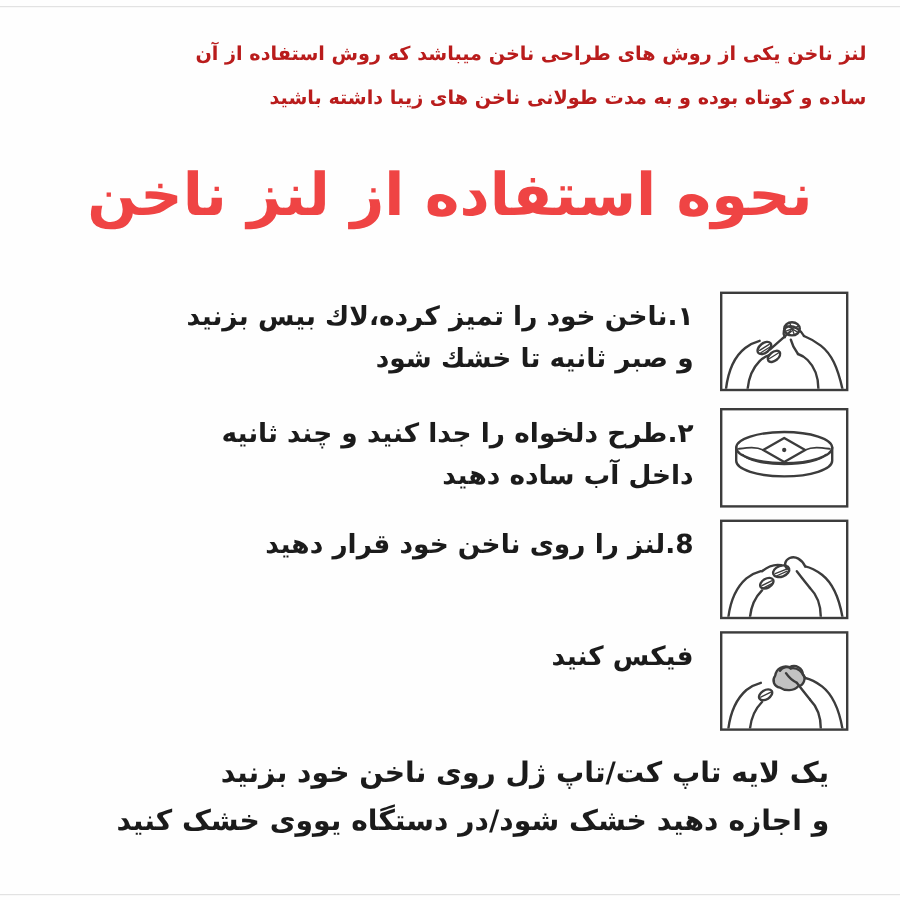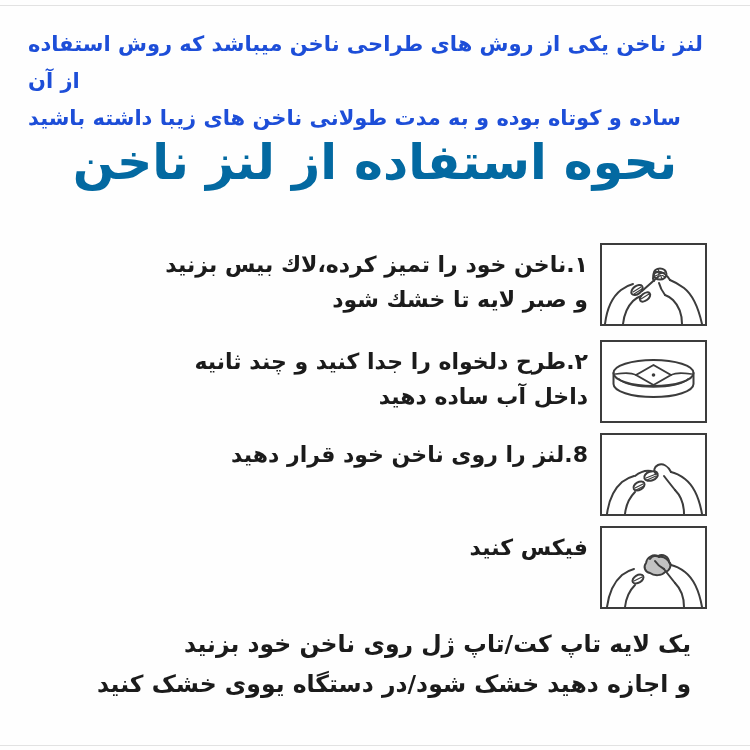--- a/index.html
+++ b/index.html
@@ -8,31 +8,31 @@
     font-family:"DejaVu Sans",sans-serif;
     color:#1b1b1b;overflow:hidden;
   }
   .page{position:relative;width:750px;height:750px;direction:rtl;background:#fefefe;}
   .edge-line{position:absolute;left:0;right:0;height:1px;background:#e2e2e2;}
   .edge-line.top{top:5px;}
   .edge-line.bottom{bottom:4px;}
 
   .intro{
     position:absolute;top:26px;right:28px;left:28px;
-    text-align:left;font-size:21px;font-weight:700;line-height:37px;
-    color:#1d4ed8;margin:0;
+    text-align:right;font-size:16px;font-weight:700;line-height:37px;
+    color:#b91c1c;margin:0;
   }
   .title{
     position:absolute;top:122px;right:20px;left:20px;
     text-align:center;font-size:49px;font-weight:700;line-height:82px;
-    color:#0369a1;margin:0;letter-spacing:0;
+    color:#ef4444;margin:0;letter-spacing:0;
   }
 
   .steps{position:absolute;top:243px;right:43px;left:32px;}
-  .step-row{display:flex;align-items:flex-start;gap:12px;}
+  .step-row{display:flex;align-items:flex-start;gap:22px;}
   .step-row.gap-lg{margin-bottom:14px;}
   .step-row.gap-sm{margin-bottom:10px;}
   .icon-box{
     flex:0 0 auto;width:107px;height:83px;box-sizing:border-box;
     border:2px solid #3c3c3c;background:#ffffff;
   }
   .icon-box svg{display:block;width:100%;height:100%;}
   .step-text{
     flex:1;padding-top:4px;
     font-size:22px;font-weight:700;line-height:35px;text-align:start;
@@ -74,21 +74,21 @@
             <path d="M80 79 C80 69 77 61 71 55 C69 53 66 51 63 50"></path>
             <path d="M68 35 C65 30 60 26 55 27 C51 28 50 33 52 36"></path>
             <path d="M63 50 C60 46 58 42 57 38"></path>
             <ellipse cx="58" cy="29" rx="6.5" ry="5.5"></ellipse>
             <path d="M53 26 l10 6 M53 31 l10 -4 M56 24 l4 10" stroke-width="1.1"></path>
           </g>
         </svg>
       </div>
       <div class="step-text">
         <div>۱.ناخن خود را تمیز كرده،لاك بیس بزنید</div>
-        <div>و صبر لایه تا خشك شود</div>
+        <div>و صبر ثانیه تا خشك شود</div>
       </div>
     </div>
 
     <div class="step-row gap-sm">
       <div class="icon-box">
         <svg viewBox="0 0 103 79">
           <g fill="none" stroke="#3c3c3c" stroke-width="2" stroke-linecap="round" stroke-linejoin="round">
             <ellipse cx="51.5" cy="31" rx="40" ry="13"></ellipse>
             <path d="M11.5 31 L11.5 42 A40 13 0 0 0 91.5 42 L91.5 31"></path>
             <path d="M17 37 A35.5 10.5 0 0 0 86 37" stroke-width="1.5"></path>

